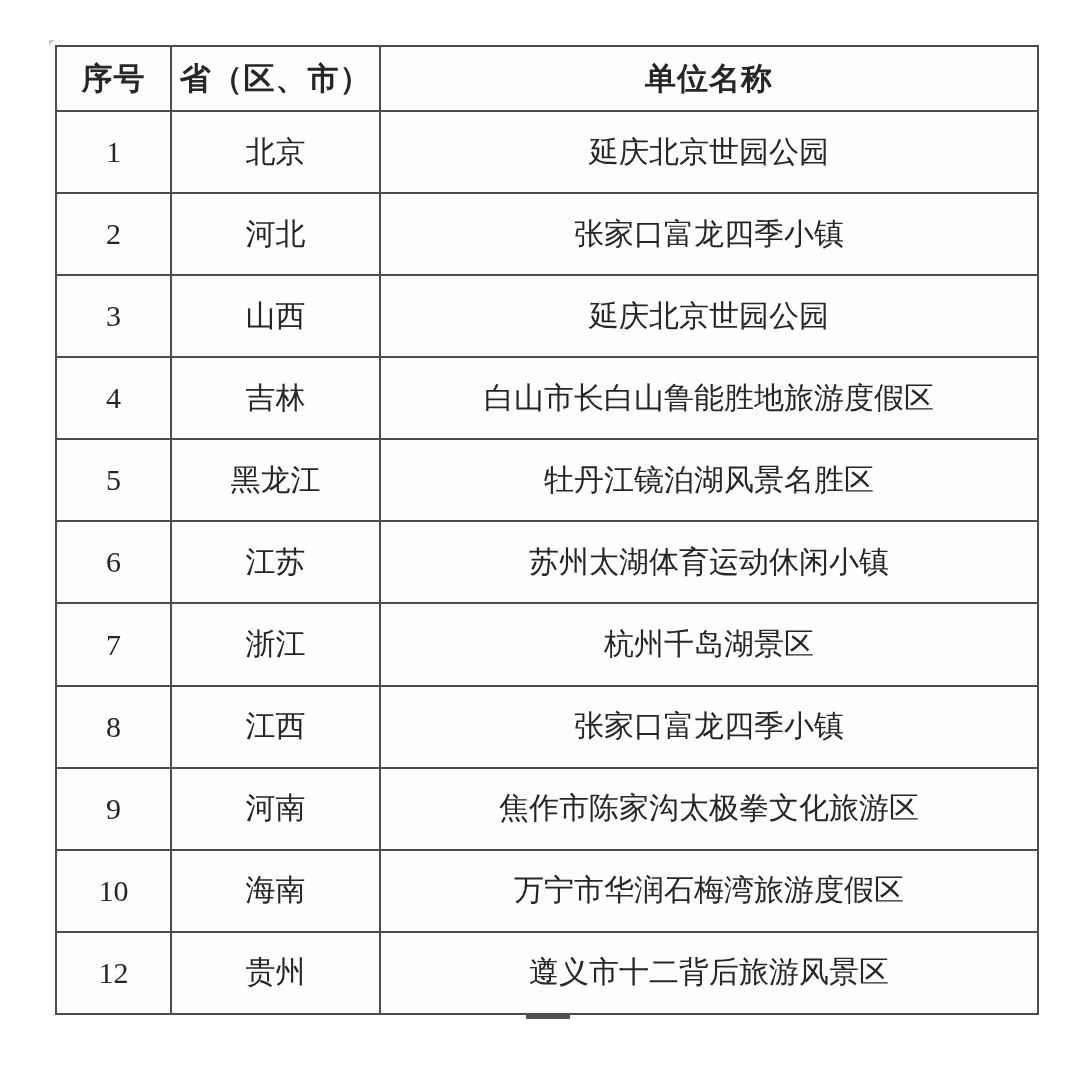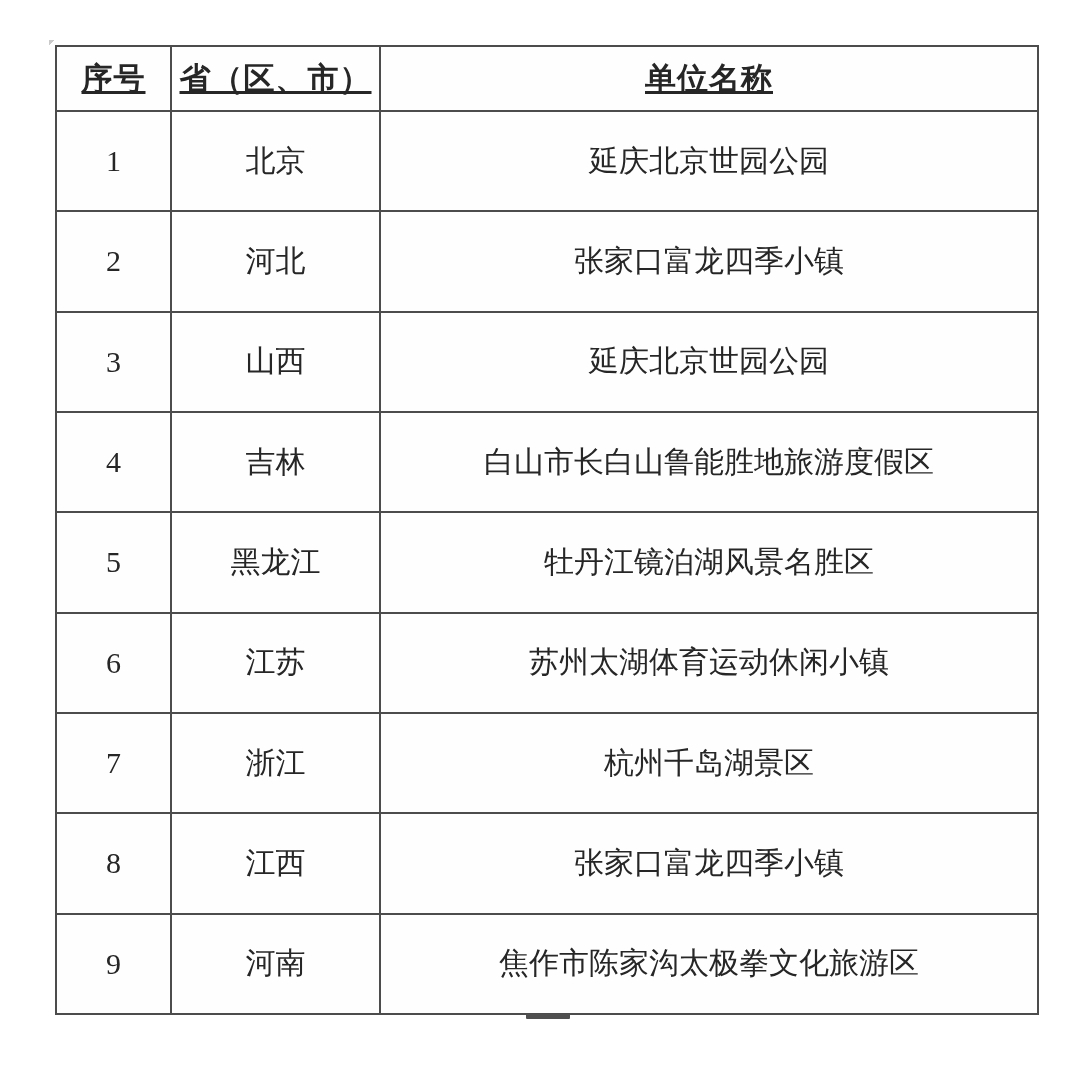--- a/index.html
+++ b/index.html
@@ -34,21 +34,20 @@
     color: #262626;
     background: #fefefe;
     overflow: hidden;
     white-space: nowrap;
   }
   table.units th {
     height: 63px;
     font-size: 31px;
     font-weight: bold;
     letter-spacing: 1px;
-    text-decoration: underline;
   }
   table.units td {
     font-size: 30px;
     font-weight: normal;
   }
   .smudge {
     position: absolute;
     left: 526px;
     top: 1014px;
     width: 44px;
@@ -125,18 +124,28 @@
         <tr>
           <td>8</td>
           <td>江西</td>
           <td>张家口富龙四季小镇</td>
         </tr>
         <tr>
           <td>9</td>
           <td>河南</td>
           <td>焦作市陈家沟太极拳文化旅游区</td>
         </tr>
+        <tr>
+          <td>10</td>
+          <td>海南</td>
+          <td>万宁市华润石梅湾旅游度假区</td>
+        </tr>
+        <tr>
+          <td>12</td>
+          <td>贵州</td>
+          <td>遵义市十二背后旅游风景区</td>
+        </tr>
       </tbody>
   </table>
 
   <div class="smudge"></div>
 
 </div>
 
 </body></html>

